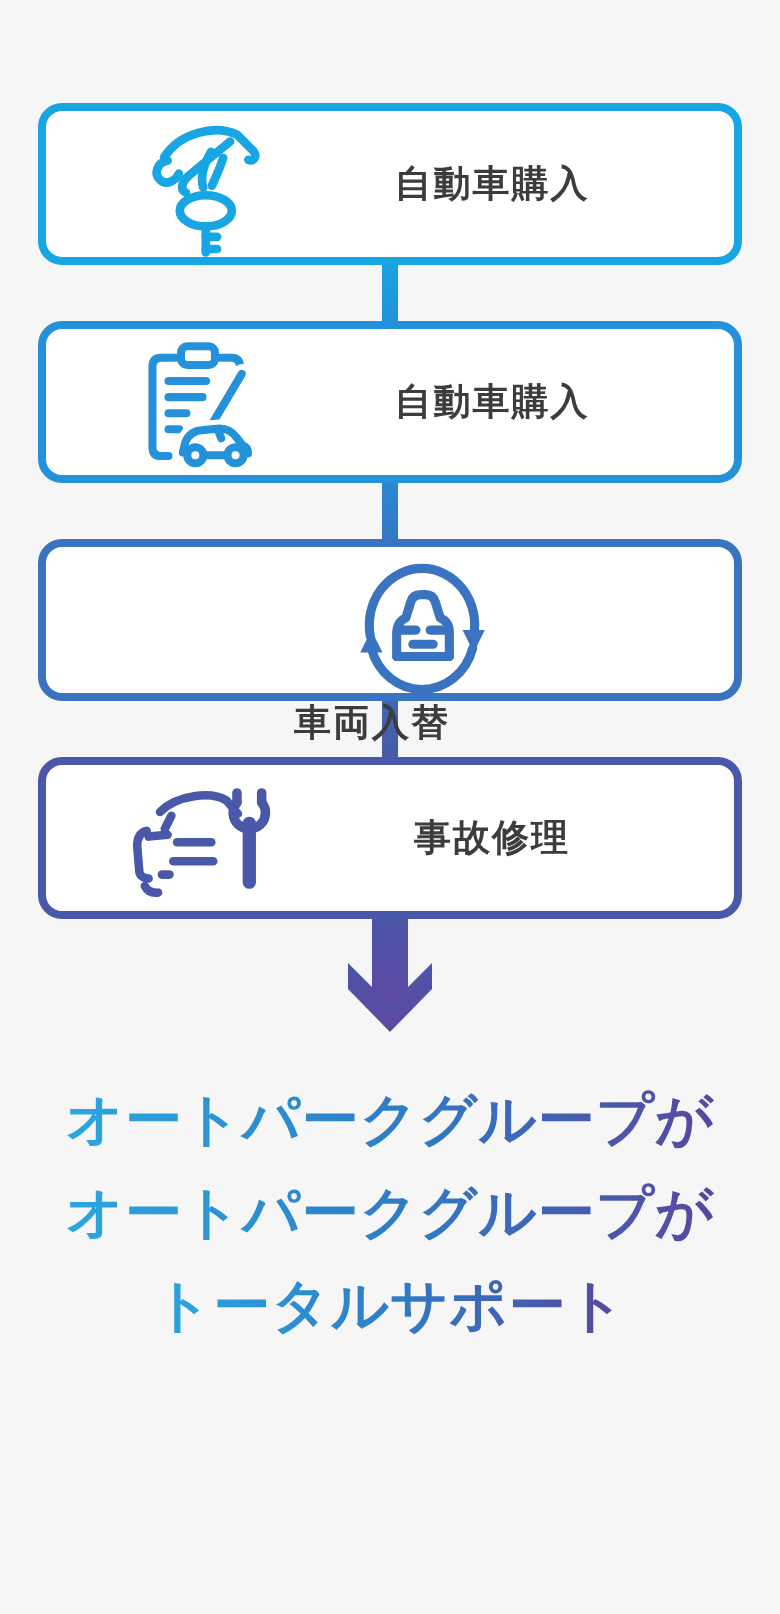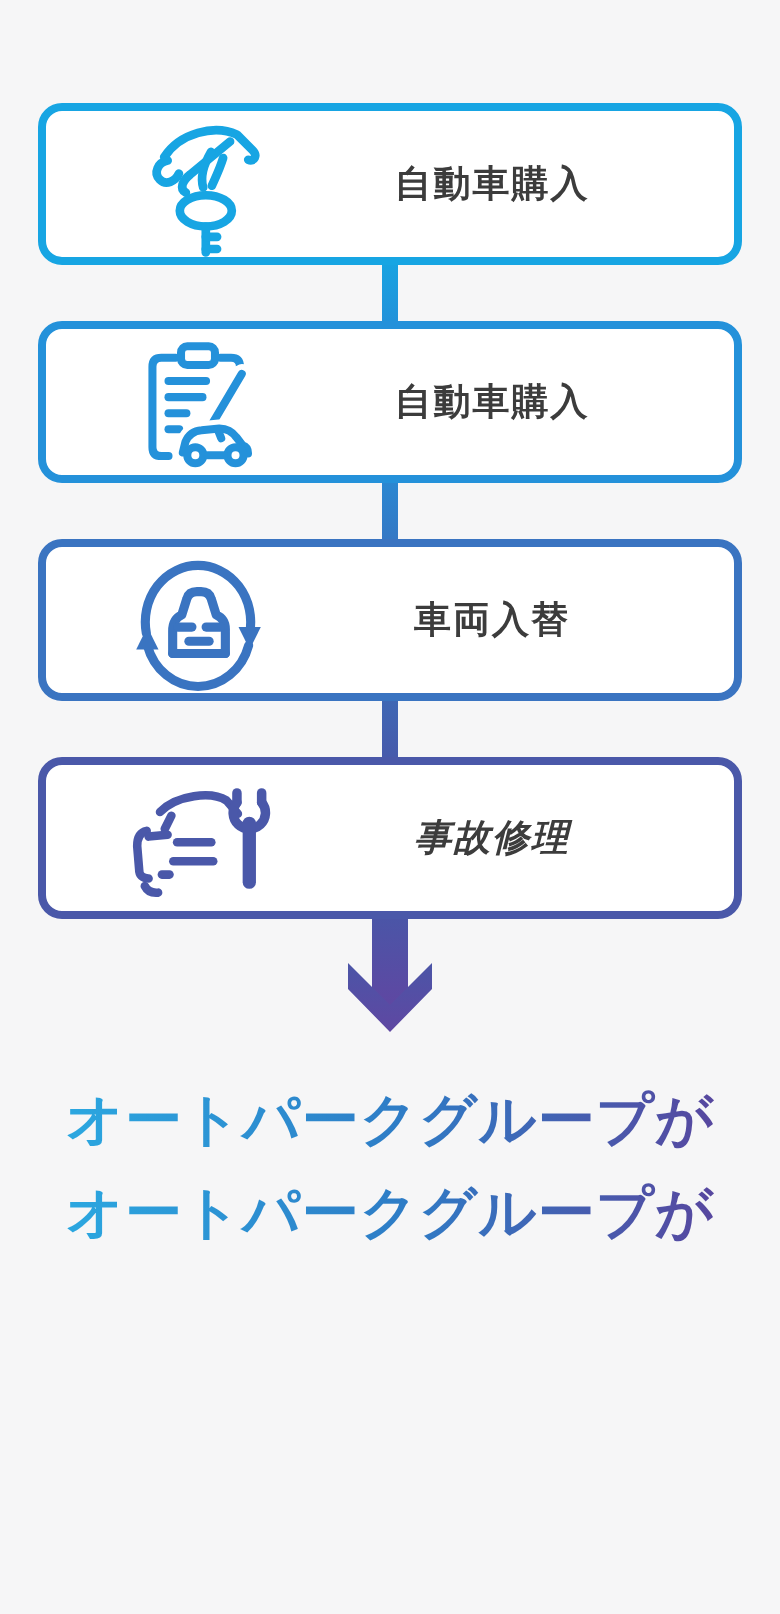--- a/index.html
+++ b/index.html
@@ -115,21 +115,21 @@
         </g>
       </svg>
     </div>
     <div class="label">
       <span class="lline">自動車購入</span>
     </div>
   </div>
 
   <div class="connector" style="background: linear-gradient(rgb(43, 135, 209), rgb(52, 120, 197));"></div>
 
-  <div class="box" style="color: rgb(58, 116, 193); border-color: rgb(58, 116, 193);">
+  <div class="box" style="color: rgb(58, 116, 193); border-color: rgb(58, 116, 193); flex-direction: column;">
     <div class="icon-wrap">
       <svg viewBox="0 0 150 150" width="152" height="152">
         <g fill="none" stroke="currentColor" stroke-width="9" stroke-linecap="round" stroke-linejoin="round">
           <path d="M24,88 A52,56 0 1 1 126,88"></path>
           <path d="M125,100 A52,56 0 0 1 25,100"></path>
         </g>
         <polygon points="115,82 137,82 126,104" fill="currentColor"></polygon>
         <polygon points="14,104 36,104 25,82" fill="currentColor"></polygon>
         <g fill="none" stroke="currentColor" stroke-width="9" stroke-linecap="round" stroke-linejoin="round">
           <path d="M50,108 L50,86 Q50,74 59,70 L64,54 Q66,47 74,47 L78,47 Q86,47 88,54 L93,70 Q102,74 102,84 L102,108"></path>
@@ -140,21 +140,21 @@
         </g>
       </svg>
     </div>
     <div class="label">
       <span class="lline">車両入替</span>
     </div>
   </div>
 
   <div class="connector" style="background: linear-gradient(rgb(63, 103, 180), rgb(71, 90, 171));"></div>
 
-  <div class="box" style="color: rgb(74, 88, 169); border-color: rgb(74, 88, 169); font-style: italic;">
+  <div class="box" style="color: rgb(74, 88, 169); border-color: rgb(74, 88, 169);">
     <div class="icon-wrap">
       <svg viewBox="0 0 160 140" width="152" height="133">
         <g fill="none" stroke="currentColor" stroke-width="9" stroke-linecap="round" stroke-linejoin="round">
           <path d="M40,42 C58,24 94,20 110,30 L122,44"></path>
           <path d="M52,46 L45,60"></path>
           <path d="M26,62 Q16,64 16,78 L18,102 Q18,112 28,112"></path>
           <path d="M24,120 q4,8 14,7"></path>
           <path d="M28,68 L48,66"></path>
           <path d="M58,74 l36,0"></path>
           <path d="M54,94 l42,0"></path>
@@ -186,15 +186,18 @@
     </svg>
   </div>
 
   <div class="footer">
     <div class="footer-line">
       <span class="grad">オートパークグループが</span>
     </div>
     <div class="footer-line">
       <span class="grad">オートパークグループが</span>
     </div>
+    <div class="footer-line">
+      <span class="grad">トータルサポート</span>
+    </div>
   </div>
 
 </div>
 
 </body></html>

